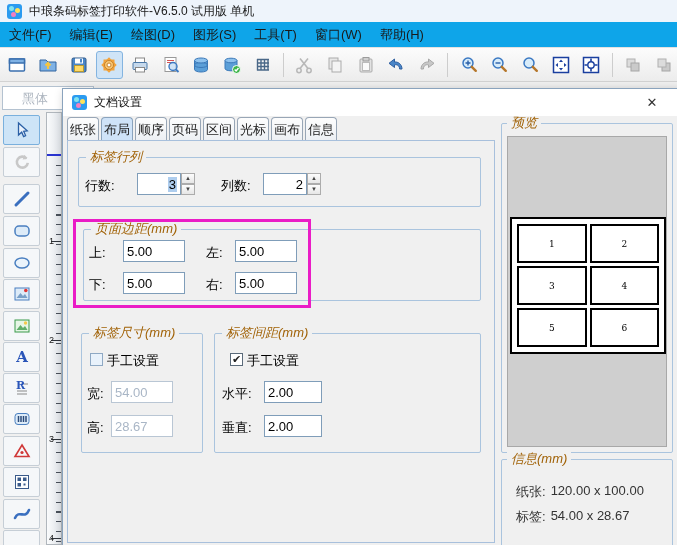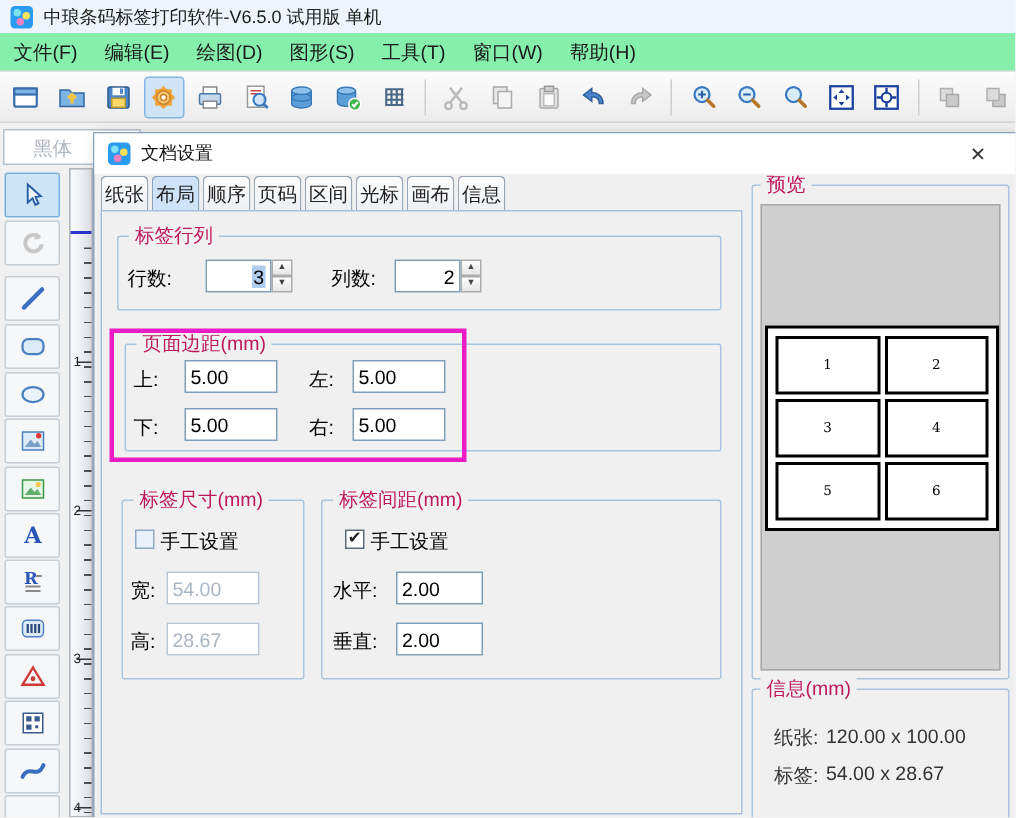--- a/index.html
+++ b/index.html
@@ -10,21 +10,21 @@
 
   
   .titlebar { left:0; top:0; width:677px; height:22px; background:#eef4fb;
     display:flex; align-items:center; padding-left:7px; gap:7px; font-size:12px; color:#1a1a1a; }
   .appicon { width:15px; height:15px; border-radius:3px; background:#2b9bf0; position:relative; flex:0 0 15px; }
   .appicon i { position:absolute; border-radius:50%; }
   .appicon .d1 { width:5px; height:5px; background:#7fe3f0; left:2px; top:2px; }
   .appicon .d2 { width:5px; height:5px; background:#ffe25a; left:8px; top:4px; }
   .appicon .d3 { width:5px; height:5px; background:#f27fc0; left:4px; top:8px; }
 
-  .menubar { left:0; top:22px; width:677px; height:26px; background:#86efac;
+  .menubar { left:0; top:22px; width:677px; height:26px; background:#0ea5e9;
     border-bottom:1px solid #e2e2e2; display:flex; align-items:center; font-size:13px; color:#1a1a1a; }
   .menuitem { padding:0 9px; line-height:25px; cursor:default; }
 
   .toolbar { left:0; top:48px; width:677px; height:34px;
     background:linear-gradient(#fcfcfc,#ececec); border-bottom:1px solid #d2d2d2;
     display:flex; align-items:center; padding-left:4px; gap:4px; }
   .tbtn { width:32px; height:28px; display:flex; align-items:center; justify-content:center; border:1px solid transparent; border-radius:3px; }
   .tbtn.active { background:#cfe4f7; border-color:#84b4e0; }
   .tsep { width:1px; height:24px; background:#cdcdcd; margin:0 3px; }
 
@@ -54,21 +54,21 @@
   .dclose { left:578px; top:4px; width:22px; height:19px; display:flex; align-items:center;
     justify-content:center; font-size:13px; color:#333; }
   .tabs { left:4px; top:28px; height:24px; display:flex; gap:2px; }
   .tab { width:32px; height:23px; line-height:23px; text-align:center; font-size:13px; color:#222;
     background:linear-gradient(#fdfdfd,#edf0f4); border:1px solid #98a6b6; border-bottom:none;
     border-radius:4px 4px 0 0; }
   .tab.active { background:#cfe3f8; height:24px; border-color:#8aa3bd; }
   .tabpage { left:4px; top:51px; width:428px; height:403px; border:1px solid #a8c0dc; background:#f0f0f0; }
 
   .grp { border:1px solid #aac4de; border-radius:2px; }
-  .gtt { font-size:13px; color:#be185d; background:#f0f0f0; padding:0 4px; line-height:14px; }
+  .gtt { font-size:13px; color:#a16207; background:#f0f0f0; padding:0 4px; line-height:14px;font-style:italic; }
   .lbl { font-size:13px; color:#000000; }
   .fld { background:#fff; border:1px solid #7f9db9; height:22px; font-size:13px; color:#000;
     display:flex; align-items:center; padding:0 3px; }
   .fld.right { justify-content:flex-end; }
   .fld.dis { color:#a9b6c6; border-color:#b9c6d4; }
   .sel { background:#aecdee; padding:0 1px; }
   .spin { width:14px; height:22px; display:flex; flex-direction:column; }
   .spin b { flex:1; border:1px solid #acacac; background:linear-gradient(#fdfdfd,#e6e6e6);
     font-size:6px; line-height:9px; text-align:center; color:#444; font-weight:normal; }
   .cb { width:13px; height:13px; border:1px solid #8fa9c4; background:#e9f2fb; }

